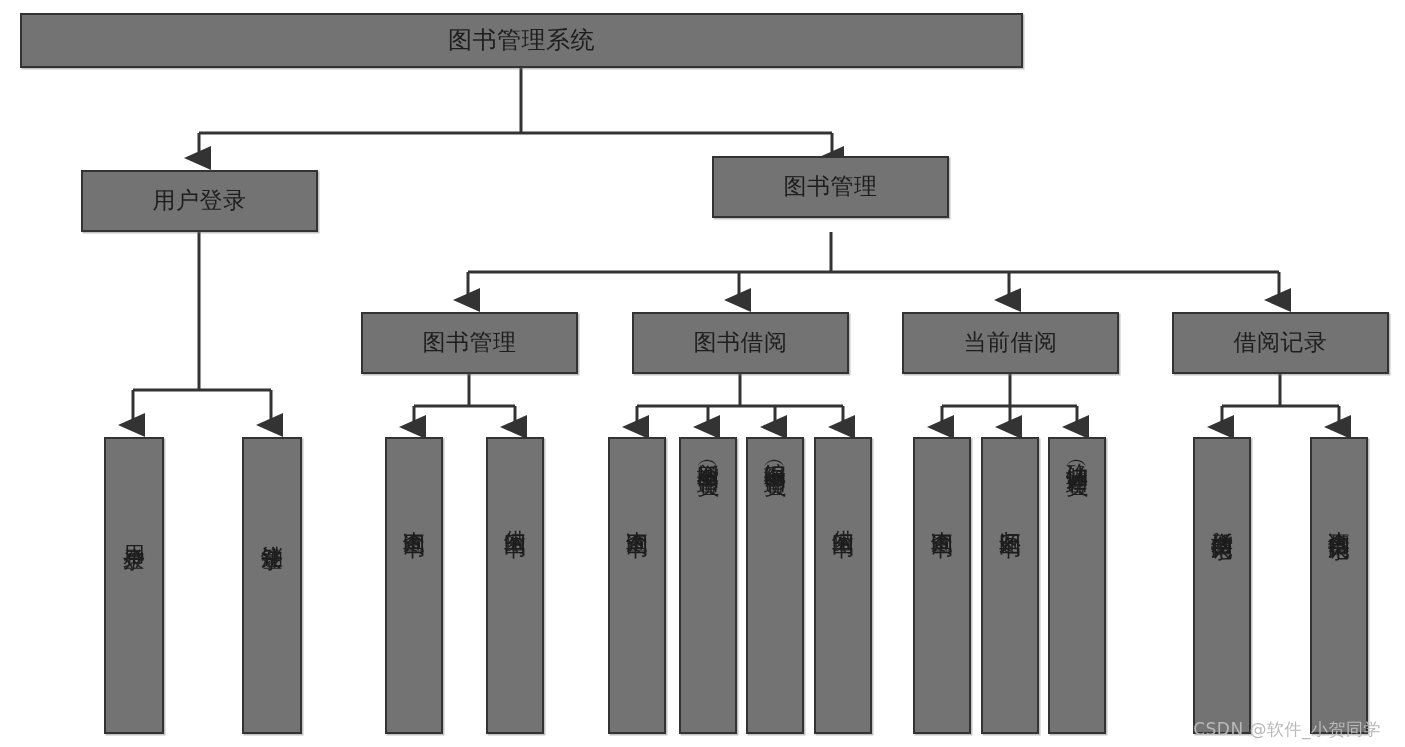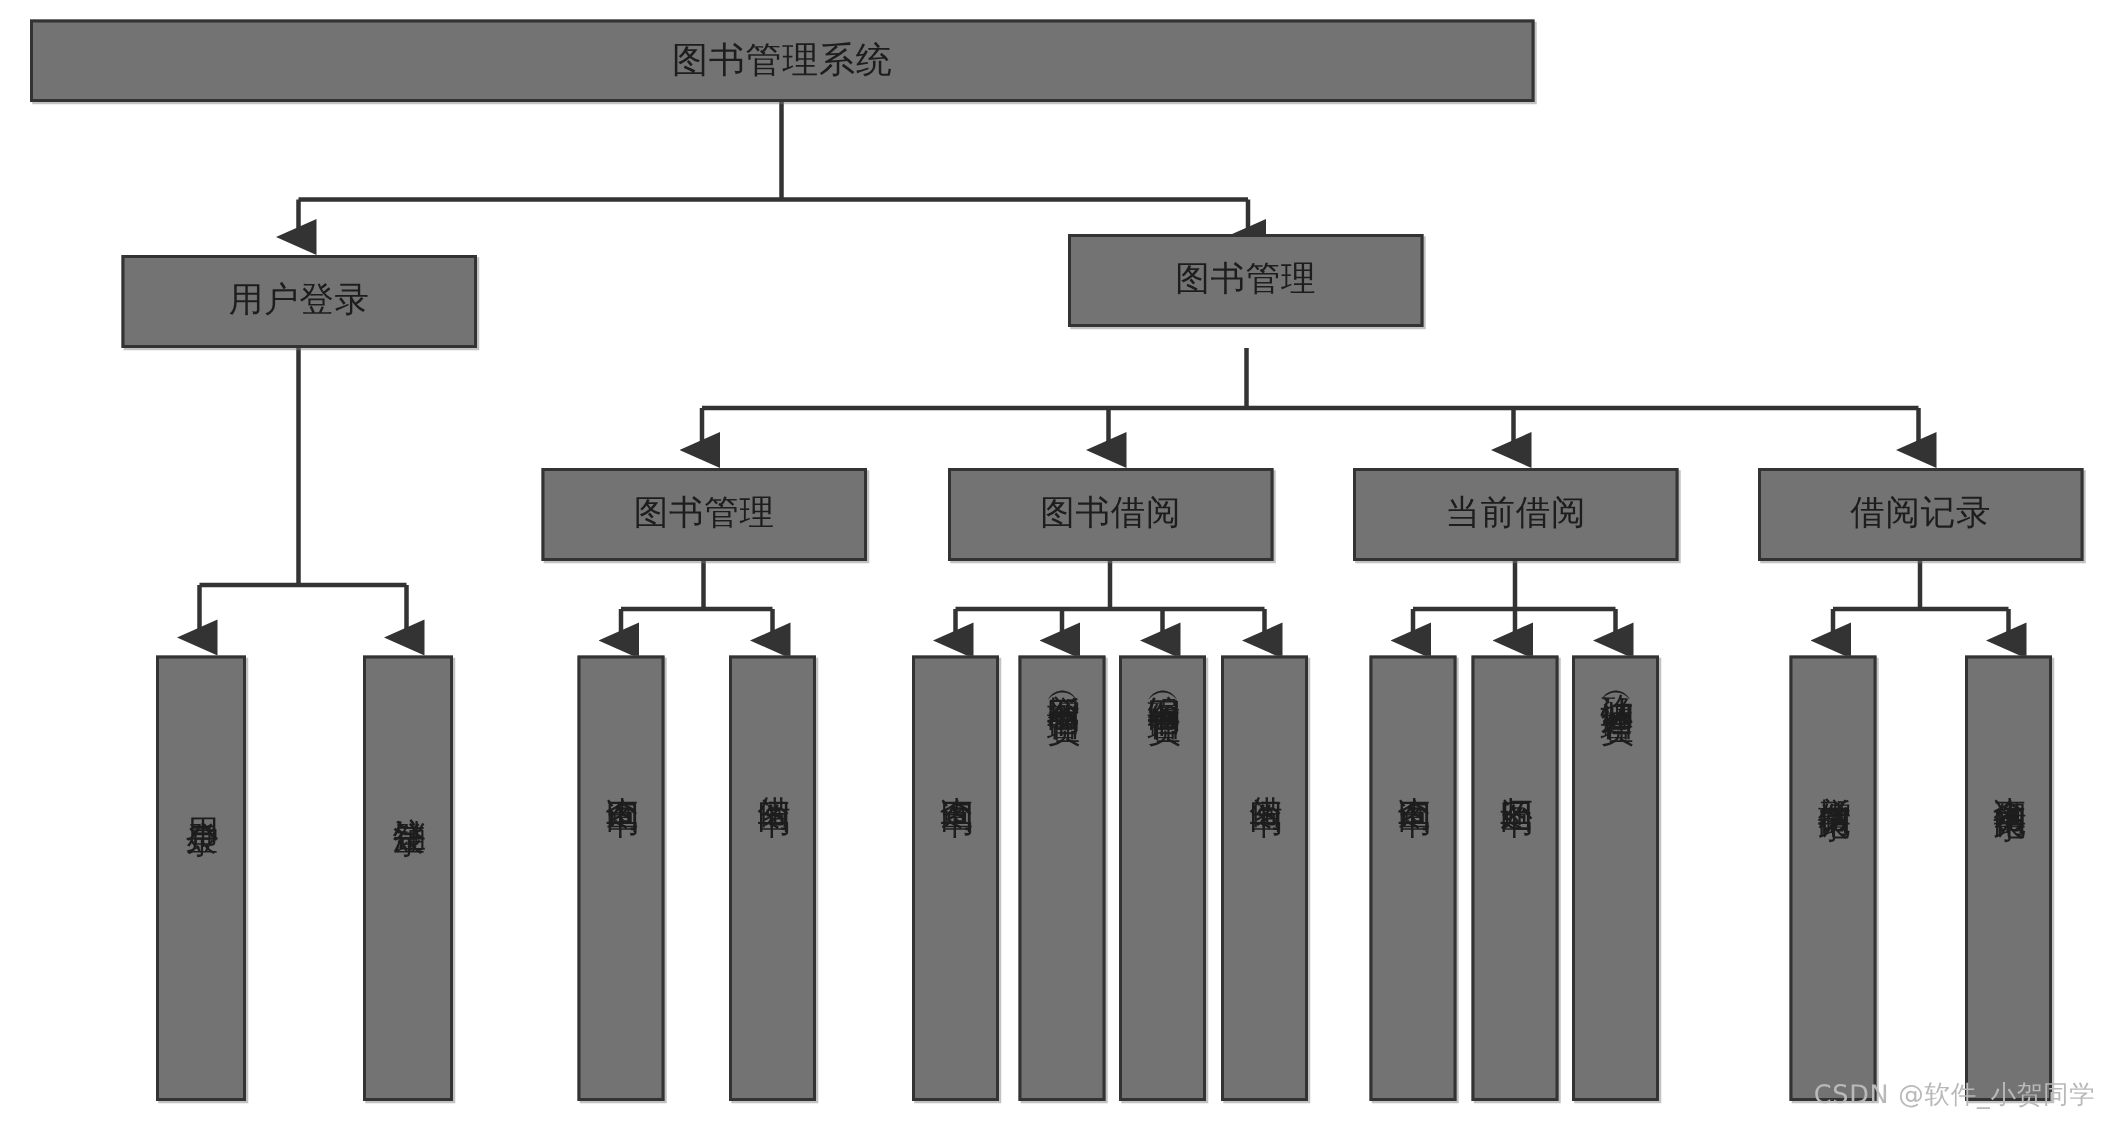--- a/index.html
+++ b/index.html
@@ -66,21 +66,21 @@
     margin-top: 2px;
   }
   .node.vert.align-mid .label {
     margin-top: 84px;
   }
   .node.vert.align-mid2 .label {
     margin-top: 70px;
   }
   #watermark {
     position: absolute;
-    right: 8px;
+    right: 24px;
     bottom: 6px;
     font-size: 17px;
     color: #b9b9b9;
     letter-spacing: 0.5px;
     user-select: none;
     white-space: nowrap;
   }
 </style>
 </head>
 <body>

